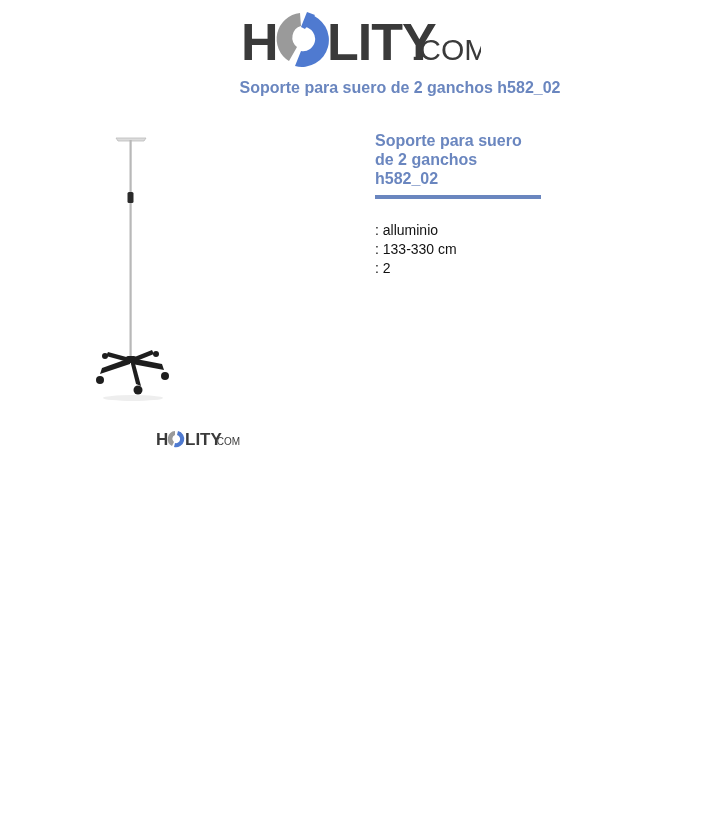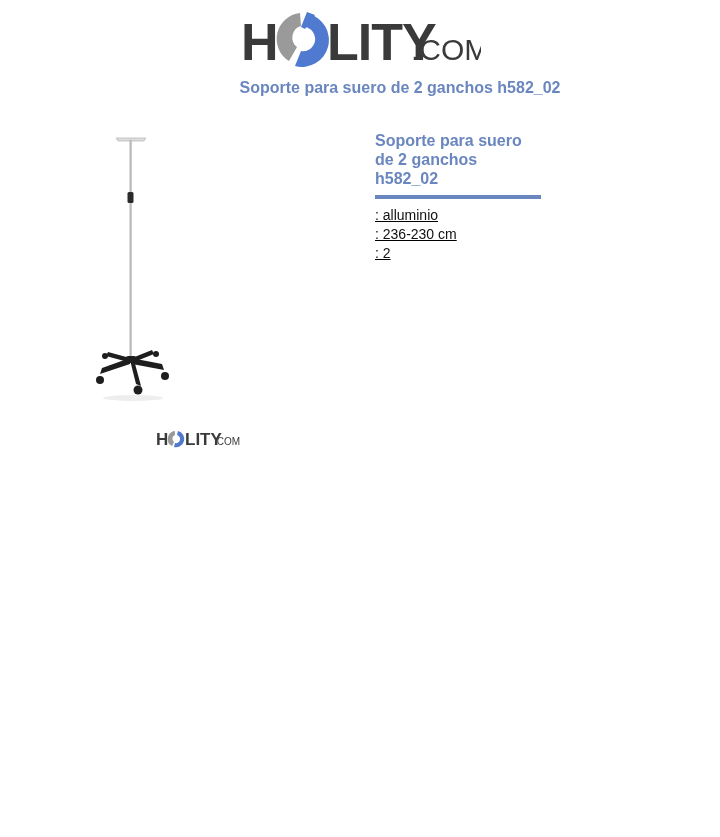--- a/index.html
+++ b/index.html
@@ -4,21 +4,21 @@
 <style>
   html, body { margin:0; padding:0; background:#ffffff; }
   body { width:720px; height:837px; position:relative; overflow:hidden; font-family:"Liberation Sans", sans-serif; }
   .logo { position:absolute; left:241px; top:10px; width:240px; height:58px; }
   .page-title { position:absolute; left:0; width:800px; top:79px; text-align:center; font-size:16px; font-weight:bold; color:#6a86bf; }
   .product-image { position:absolute; left:88px; top:132px; width:90px; height:272px; }
   .small-logo { position:absolute; left:156px; top:428px; width:90px; height:22px; }
   .info { position:absolute; left:375px; top:131px; width:166px; }
   .info-title { font-size:16px; font-weight:bold; color:#6a86bf; line-height:19px; padding-bottom:7px; border-bottom:4px solid #6a86bf; }
   .spec { font-size:14px; color:#111; line-height:19px; }
-  .specs { margin-top:7px;text-decoration:underline; }
+  .specs { margin-top:22px; }
 </style>
 </head>
 <body>
 
 <div class="logo">
   <svg width="240" height="58" viewBox="0 0 240 58">
     <text x="0" y="50" font-family="Liberation Sans, sans-serif" font-weight="bold" font-size="52" fill="#3a3a3a">H</text>
     <g transform="translate(62,29)">
       <path d="M -3,-26 A 26 26 0 0 0 -14,22 L -6,8 A 12 12 0 0 1 -2,-13 Z" fill="#9a9a9a"></path>
       <path d="M 6,-25 A 26 26 0 0 1 -8,27 L -2,12 A 12 12 0 0 0 2,-12 Z" fill="#4f7ad0"></path>
@@ -66,16 +66,16 @@
     </g>
     <text x="29" y="17" font-family="Liberation Sans, sans-serif" font-weight="bold" font-size="17" fill="#3a3a3a">LITY</text>
     <text x="58" y="17" font-family="Liberation Sans, sans-serif" font-size="10" fill="#3a3a3a">.COM</text>
   </svg>
 </div>
 
 <div class="info">
   <div class="info-title">Soporte para suero de 2 ganchos h582_02</div>
   <div class="specs">
     <div class="spec">: alluminio</div>
-    <div class="spec">: 236-230 cm</div>
+    <div class="spec">: 133-330 cm</div>
     <div class="spec">: 2</div>
   </div>
 </div>
 
 </body></html>

